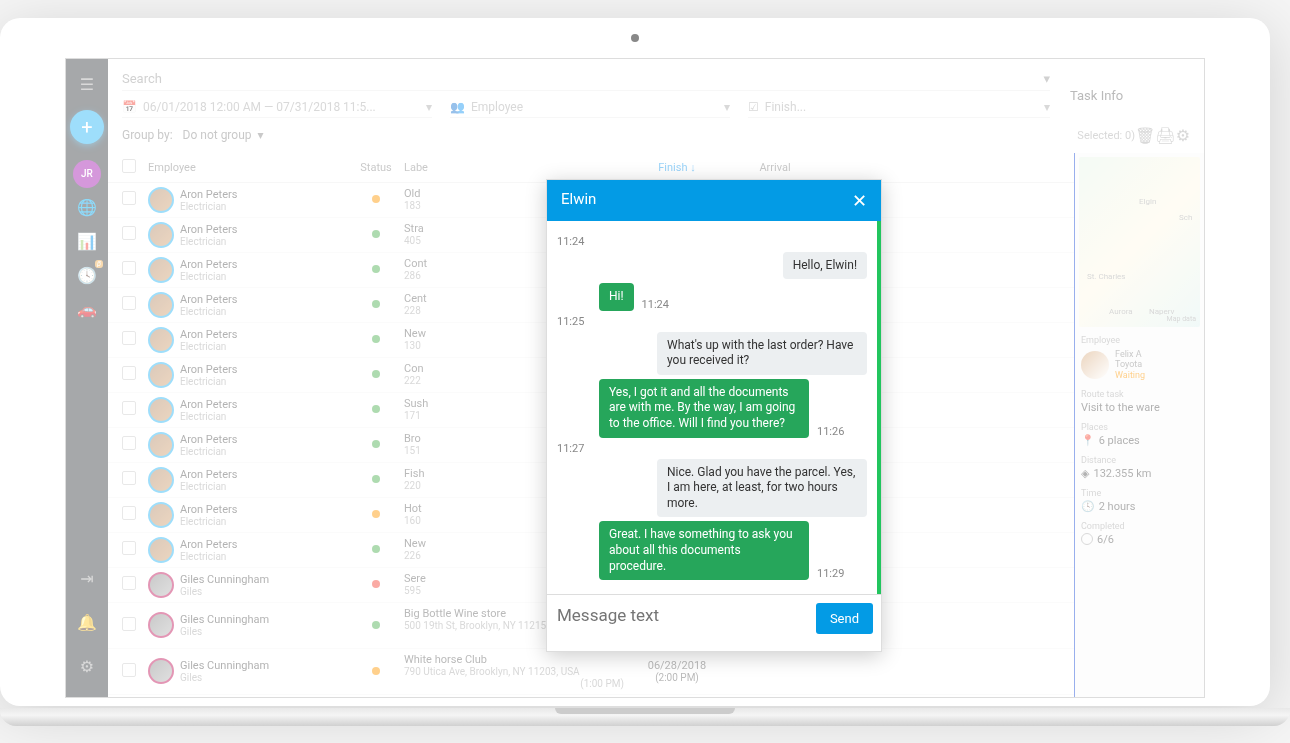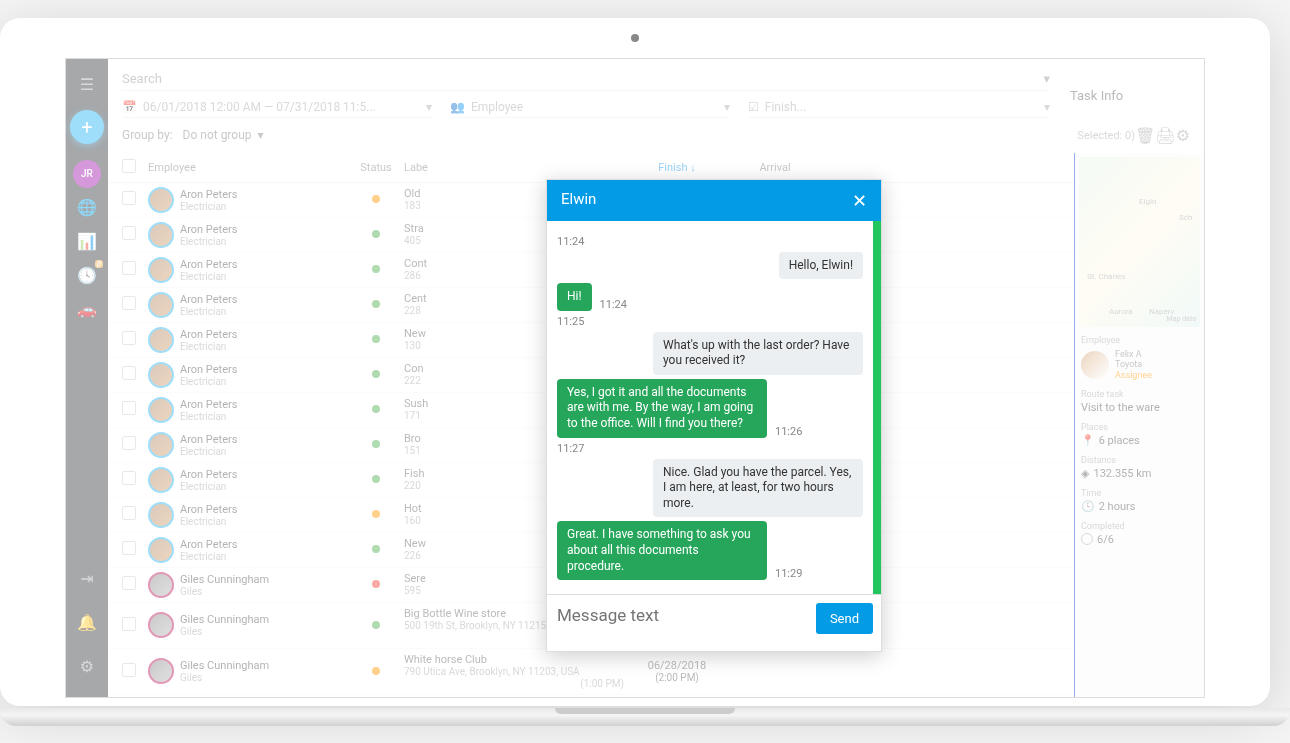--- a/index.html
+++ b/index.html
@@ -69,25 +69,25 @@
 .panel-val { color: #555; font-size: 11px; margin-top: 2px; display: flex; align-items: center; gap: 4px; }
 .assignee { display: flex; align-items: center; gap: 6px; margin-top: 4px; }
 .assignee .av { width: 28px; height: 28px; border-radius: 50%; background: linear-gradient(135deg, #d4a373, #fff); }
 .assignee-info { font-size: 9px; line-height: 1.2; }
 .waiting { color: #ff9800; }
 .radio { width: 12px; height: 12px; border: 1px solid #aaa; border-radius: 50%; display: inline-block; }
 
 .chat-modal { position: absolute; top: 120px; left: 480px; width: 336px; background: #fff; box-shadow: 0 4px 20px rgba(0,0,0,0.2); z-index: 10; display: flex; flex-direction: column; border: 1px solid #ddd; }
 .chat-header { background: #039be5; color: #fff; padding: 10px 14px; display: flex; justify-content: space-between; font-size: 15px; }
 .chat-close { cursor: pointer; font-size: 18px; }
-.chat-body { flex: 1; overflow-y: auto; padding: 10px; background: #fff; position: relative; max-height: 380px; border-right: 8px solid #22c55e; }
+.chat-body { flex: 1; overflow-y: auto; padding: 10px; background: #fff; position: relative; max-height: 380px; border-right: 4px solid #22c55e; }
 .chat-body::-webkit-scrollbar { width: 8px; }
 .chat-time { font-size: 11px; color: #888; margin: 4px 0; }
 .msg-row { display: flex; margin: 4px 0; align-items: flex-end; }
-.msg-row.left { justify-content: flex-start; }
+.msg-row.left { justify-content: flex-start; margin-left: 42px; }
 .msg-row.right { justify-content: flex-end; }
 .msg-right-time { font-size: 11px; color: #888; margin-left: 8px; }
 .bubble { max-width: 210px; padding: 6px 10px; border-radius: 4px; font-size: 12px; line-height: 1.3; }
 .bubble.in { background: #eceff1; color: #333; }
 .bubble.out { background: #26a65b; color: #fff; }
 .chat-input-row { display: flex; border-top: 1px solid #ddd; }
 .chat-input { flex: 1; padding: 10px; border: none; font-size: 17px; height: 56px; resize: none; outline: none; }
 .send-btn { background: #039be5; color: #fff; border: none; padding: 8px 14px; font-size: 13px; cursor: pointer; margin: 8px; border-radius: 3px; align-self: flex-start; }
 </style>
 </head>
@@ -503,21 +503,21 @@
           <span class="maplabel" style="top:150px;left:70px;">Naperv</span>
           <span class="maplabel" style="bottom:4px;right:4px;font-size:7px;">Map data</span>
         </div>
         <div class="panel-section">
           <div class="panel-label">Employee</div>
           <div class="assignee">
             <div class="av"></div>
             <div class="assignee-info">
               <div>Felix A</div>
               <div>Toyota</div>
-              <div class="waiting">Assignee</div>
+              <div class="waiting">Waiting</div>
             </div>
           </div>
         </div>
         <div class="panel-section">
           <div class="panel-label">Route task</div>
           <div class="panel-val">Visit to the ware</div>
         </div>
         <div class="panel-section">
           <div class="panel-label">Places</div>
           <div class="panel-val">

